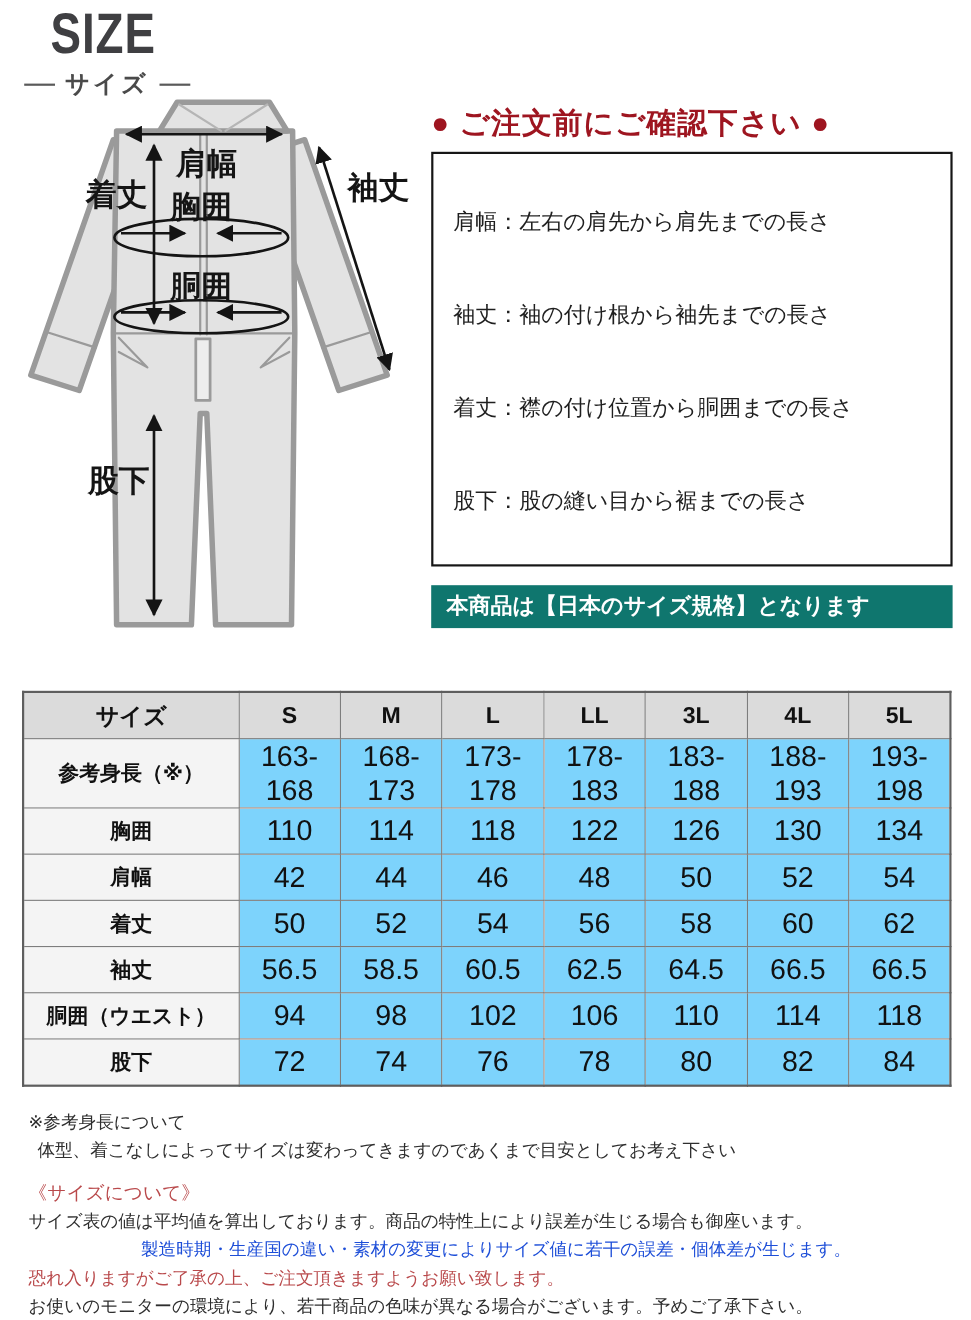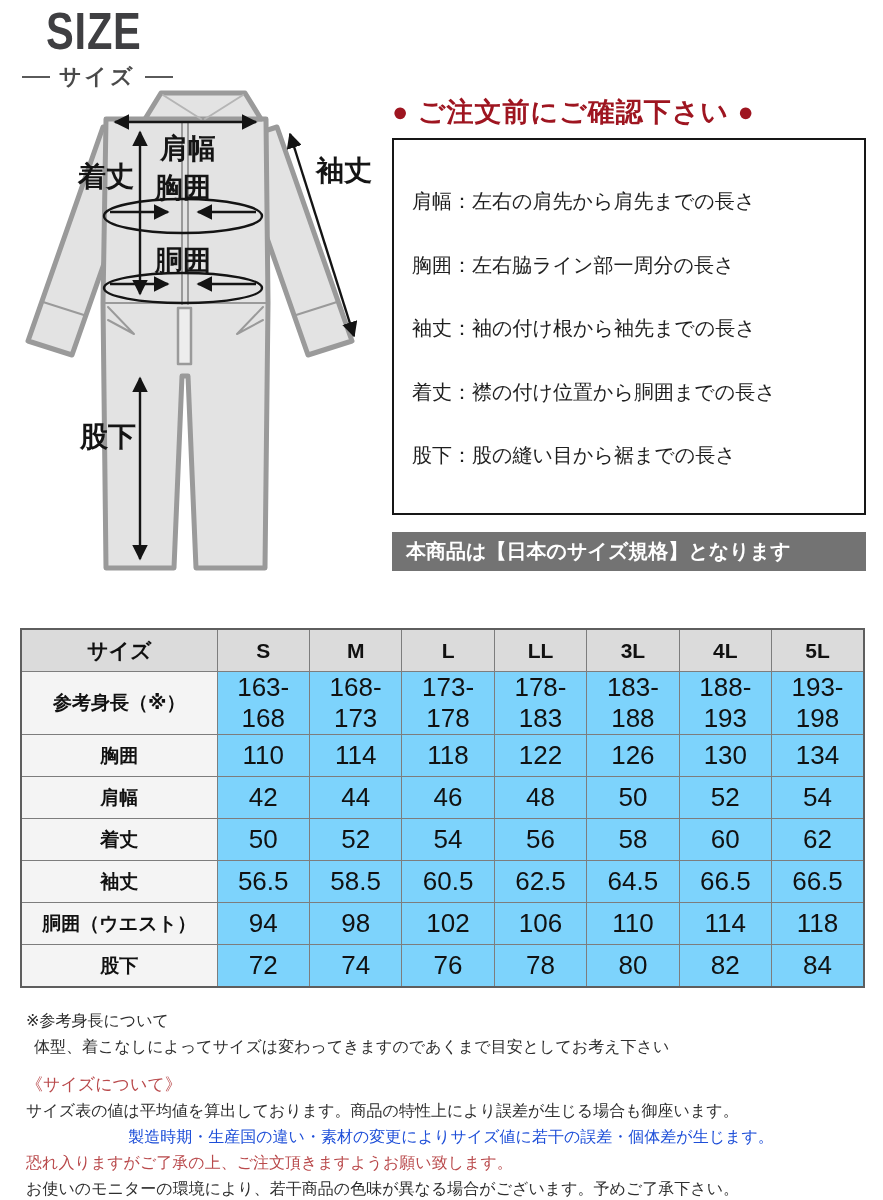--- a/index.html
+++ b/index.html
@@ -108,27 +108,26 @@
         <text x="165" y="184">胴囲</text>
         <text x="90" y="360">股下</text>
       </g>
     </svg>
   </div>
 
   <div class="confirm-title" style="color:#9e1520;">● ご注文前にご確認下さい ●</div>
 
   <div class="confirm-box">
     <div class="def-item">肩幅：左右の肩先から肩先までの長さ</div>
-    <div class="def-item">胸囲：左右脇ライン部一周分の長さ</div>
     <div class="def-item">袖丈：袖の付け根から袖先までの長さ</div>
     <div class="def-item">着丈：襟の付け位置から胴囲までの長さ</div>
     <div class="def-item">股下：股の縫い目から裾までの長さ</div>
   </div>
 
-  <div class="notice-bar" style="background:#737373;">本商品は【日本のサイズ規格】となります</div>
+  <div class="notice-bar" style="background:#0f766e;">本商品は【日本のサイズ規格】となります</div>
 
   <table class="size-table">
     <colgroup>
       <col class="c0">
         <col>
         <col>
         <col>
         <col>
         <col>
         <col>

